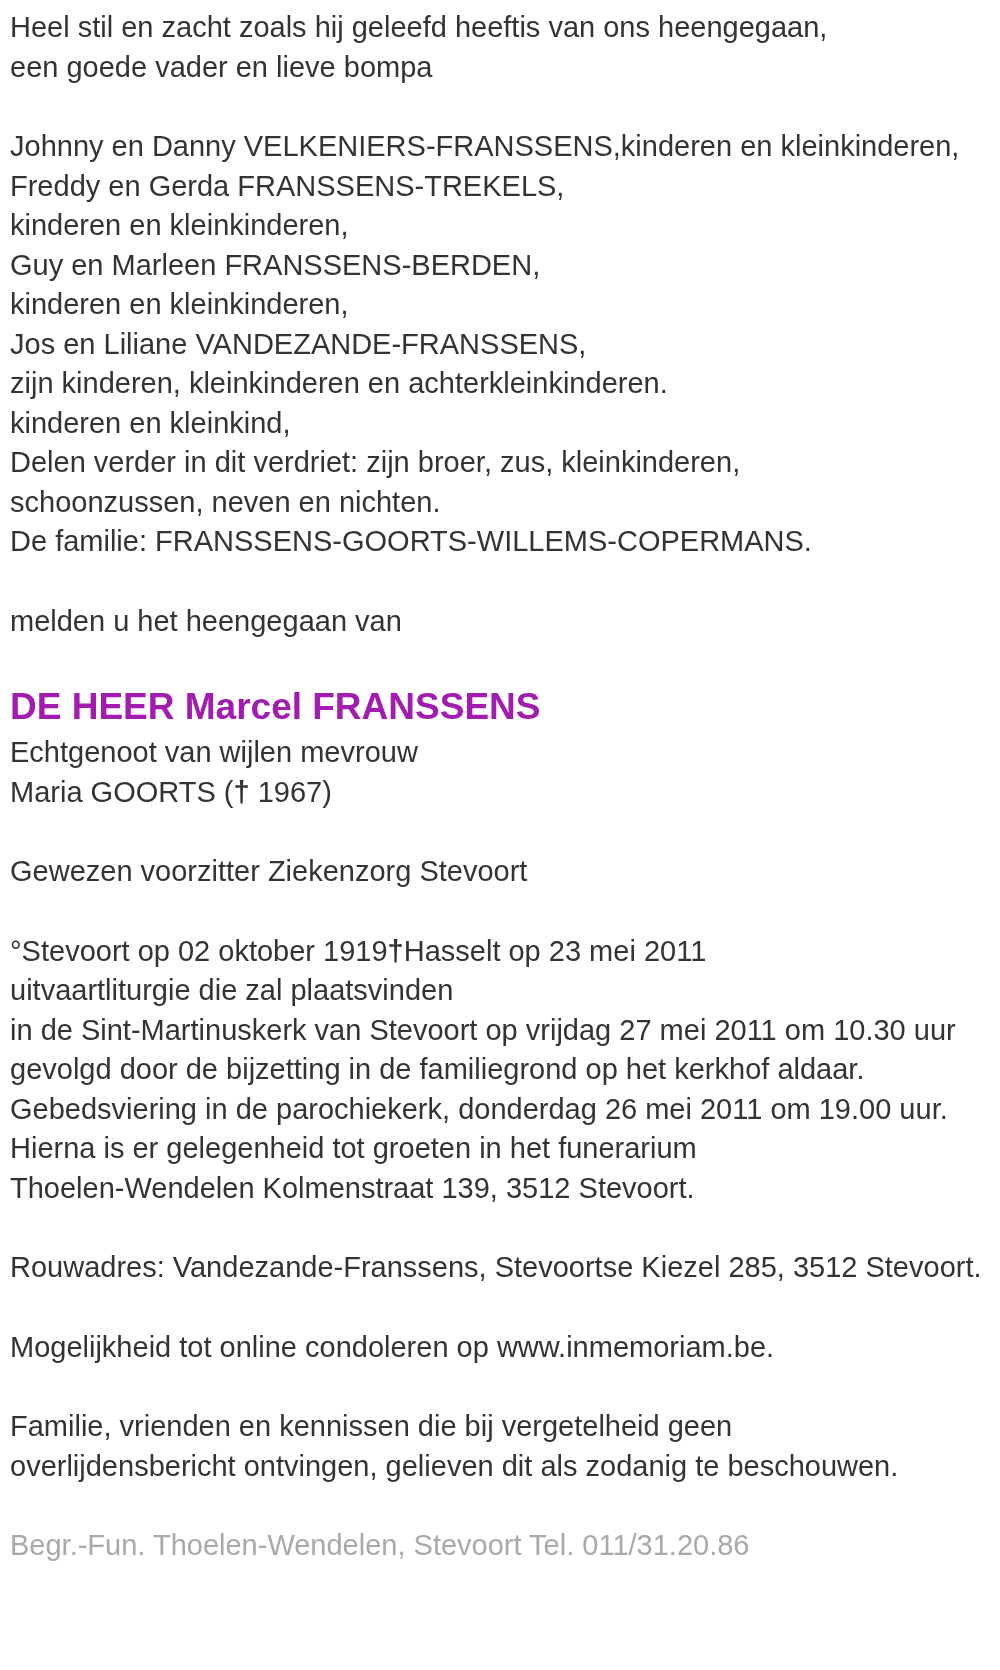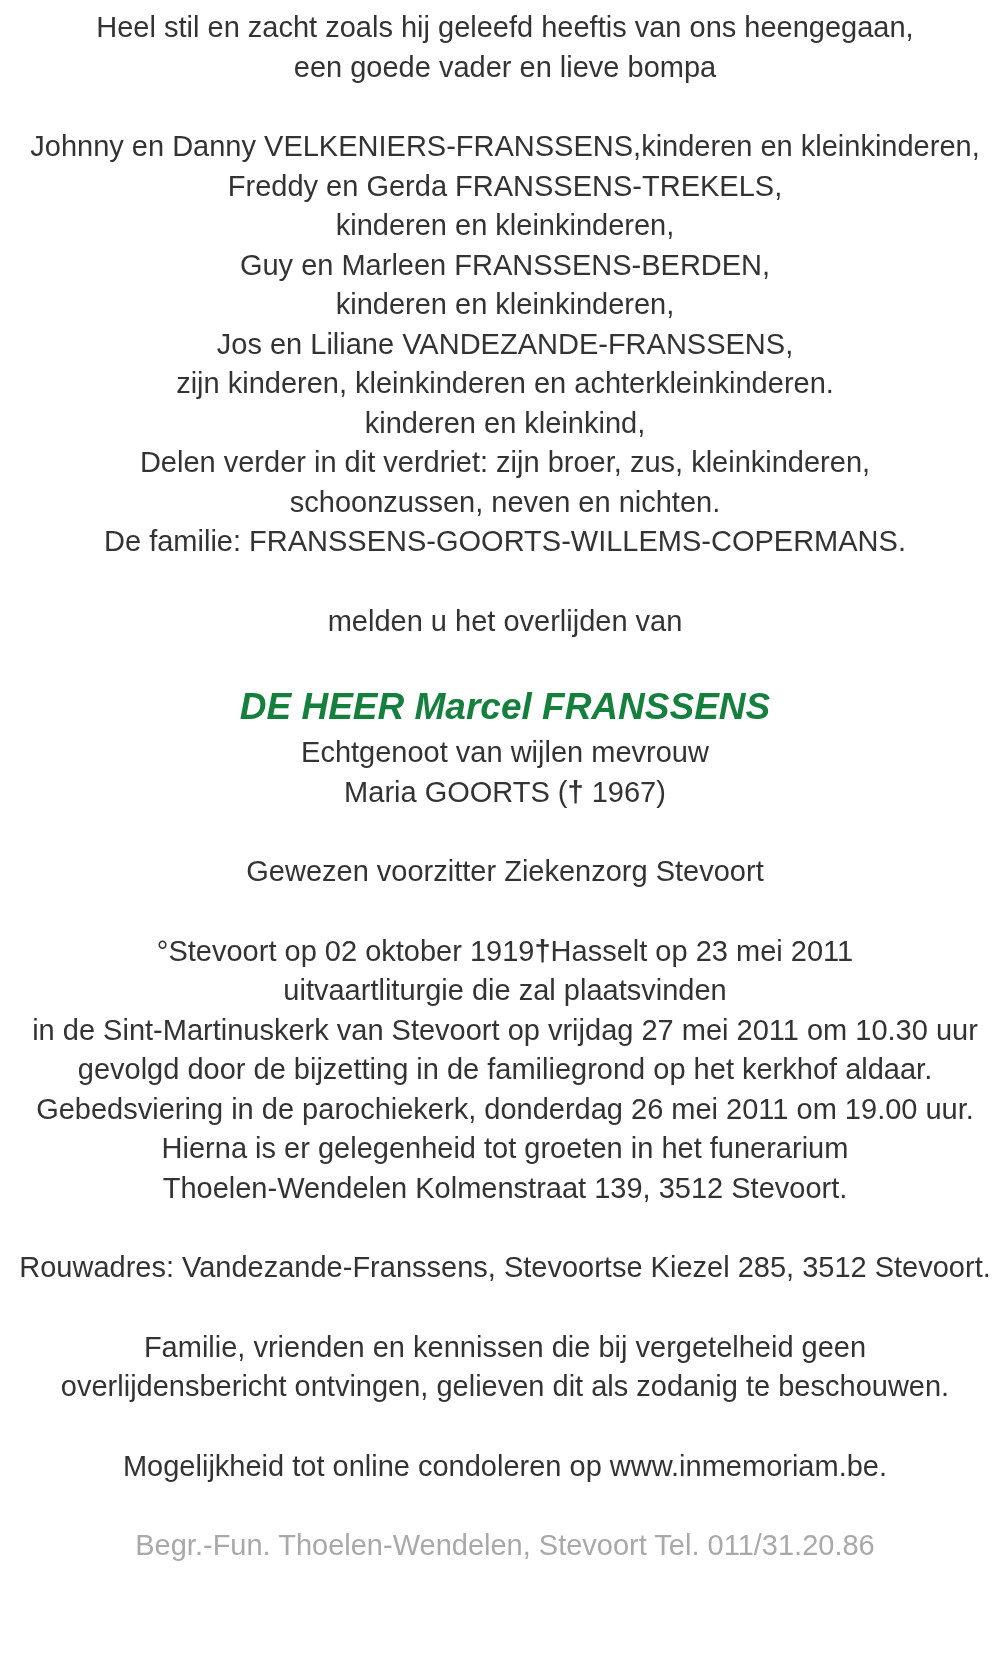--- a/index.html
+++ b/index.html
@@ -1,36 +1,35 @@
 <!DOCTYPE html>
 <html lang="nl"><head>
 <meta charset="utf-8">
 <style>
-  * { margin: 0; padding: 0; box-sizing: border-box; text-align: center; }
+  * { margin: 0; padding: 0; box-sizing: border-box; }
   html, body { background: #ffffff; }
   body {
     width: 1000px;
     height: 1670px;
     overflow: hidden;
     font-family: "Liberation Sans", "DejaVu Sans", sans-serif;
     font-size: 29px;
     line-height: 39.5px;
     color: #333333;
     padding: 8px 0 0 10px;
   }
   .block { margin: 0 0 40px 0; }
   .line { display: block; white-space: nowrap; }
   .name-heading {
     display: block;
     white-space: nowrap;
     font-size: 37px;
     font-weight: bold;
     line-height: 52px;
-    color: #15803d;
-    font-style: italic;
+    color: #a21caf;
   }
   .dagger { font-weight: bold; }
   .footer-line { color: #a9a9a9; margin-top: 12px; }
 </style>
 </head>
 <body>
 
 <main class="doc">
 
   <div class="block">
@@ -46,21 +45,21 @@
     <span class="line">kinderen en kleinkinderen,</span>
     <span class="line">Jos en Liliane VANDEZANDE-FRANSSENS,</span>
     <span class="line">zijn kinderen, kleinkinderen en achterkleinkinderen.</span>
     <span class="line">kinderen en kleinkind,</span>
     <span class="line">Delen verder in dit verdriet: zijn broer, zus, kleinkinderen,</span>
     <span class="line">schoonzussen, neven en nichten.</span>
     <span class="line">De familie: FRANSSENS-GOORTS-WILLEMS-COPERMANS.</span>
   </div>
 
   <div class="block">
-    <span class="line">melden u het overlijden van</span>
+    <span class="line">melden u het heengegaan van</span>
   </div>
 
   <div class="block">
     <span class="name-heading">DE HEER Marcel FRANSSENS</span>
     <span class="line">Echtgenoot van wijlen mevrouw</span>
     <span class="line"><span>Maria GOORTS (</span><span class="dagger">†</span><span> 1967)</span></span>
   </div>
 
   <div class="block">
     <span class="line">Gewezen voorzitter Ziekenzorg Stevoort</span>
@@ -74,25 +73,25 @@
     <span class="line">Gebedsviering in de parochiekerk, donderdag 26 mei 2011 om 19.00 uur.</span>
     <span class="line">Hierna is er gelegenheid tot groeten in het funerarium</span>
     <span class="line">Thoelen-Wendelen Kolmenstraat 139, 3512 Stevoort.</span>
   </div>
 
   <div class="block">
     <span class="line">Rouwadres: Vandezande-Franssens, Stevoortse Kiezel 285, 3512 Stevoort.</span>
   </div>
 
   <div class="block">
-    <span class="line">Familie, vrienden en kennissen die bij vergetelheid geen</span>
-    <span class="line">overlijdensbericht ontvingen, gelieven dit als zodanig te beschouwen.</span>
+    <span class="line">Mogelijkheid tot online condoleren op www.inmemoriam.be.</span>
   </div>
 
   <div class="block">
-    <span class="line">Mogelijkheid tot online condoleren op www.inmemoriam.be.</span>
+    <span class="line">Familie, vrienden en kennissen die bij vergetelheid geen</span>
+    <span class="line">overlijdensbericht ontvingen, gelieven dit als zodanig te beschouwen.</span>
   </div>
 
   <div class="block">
     <span class="line footer-line">Begr.-Fun. Thoelen-Wendelen, Stevoort Tel. 011/31.20.86</span>
   </div>
 
 </main>
 
 </body></html>

